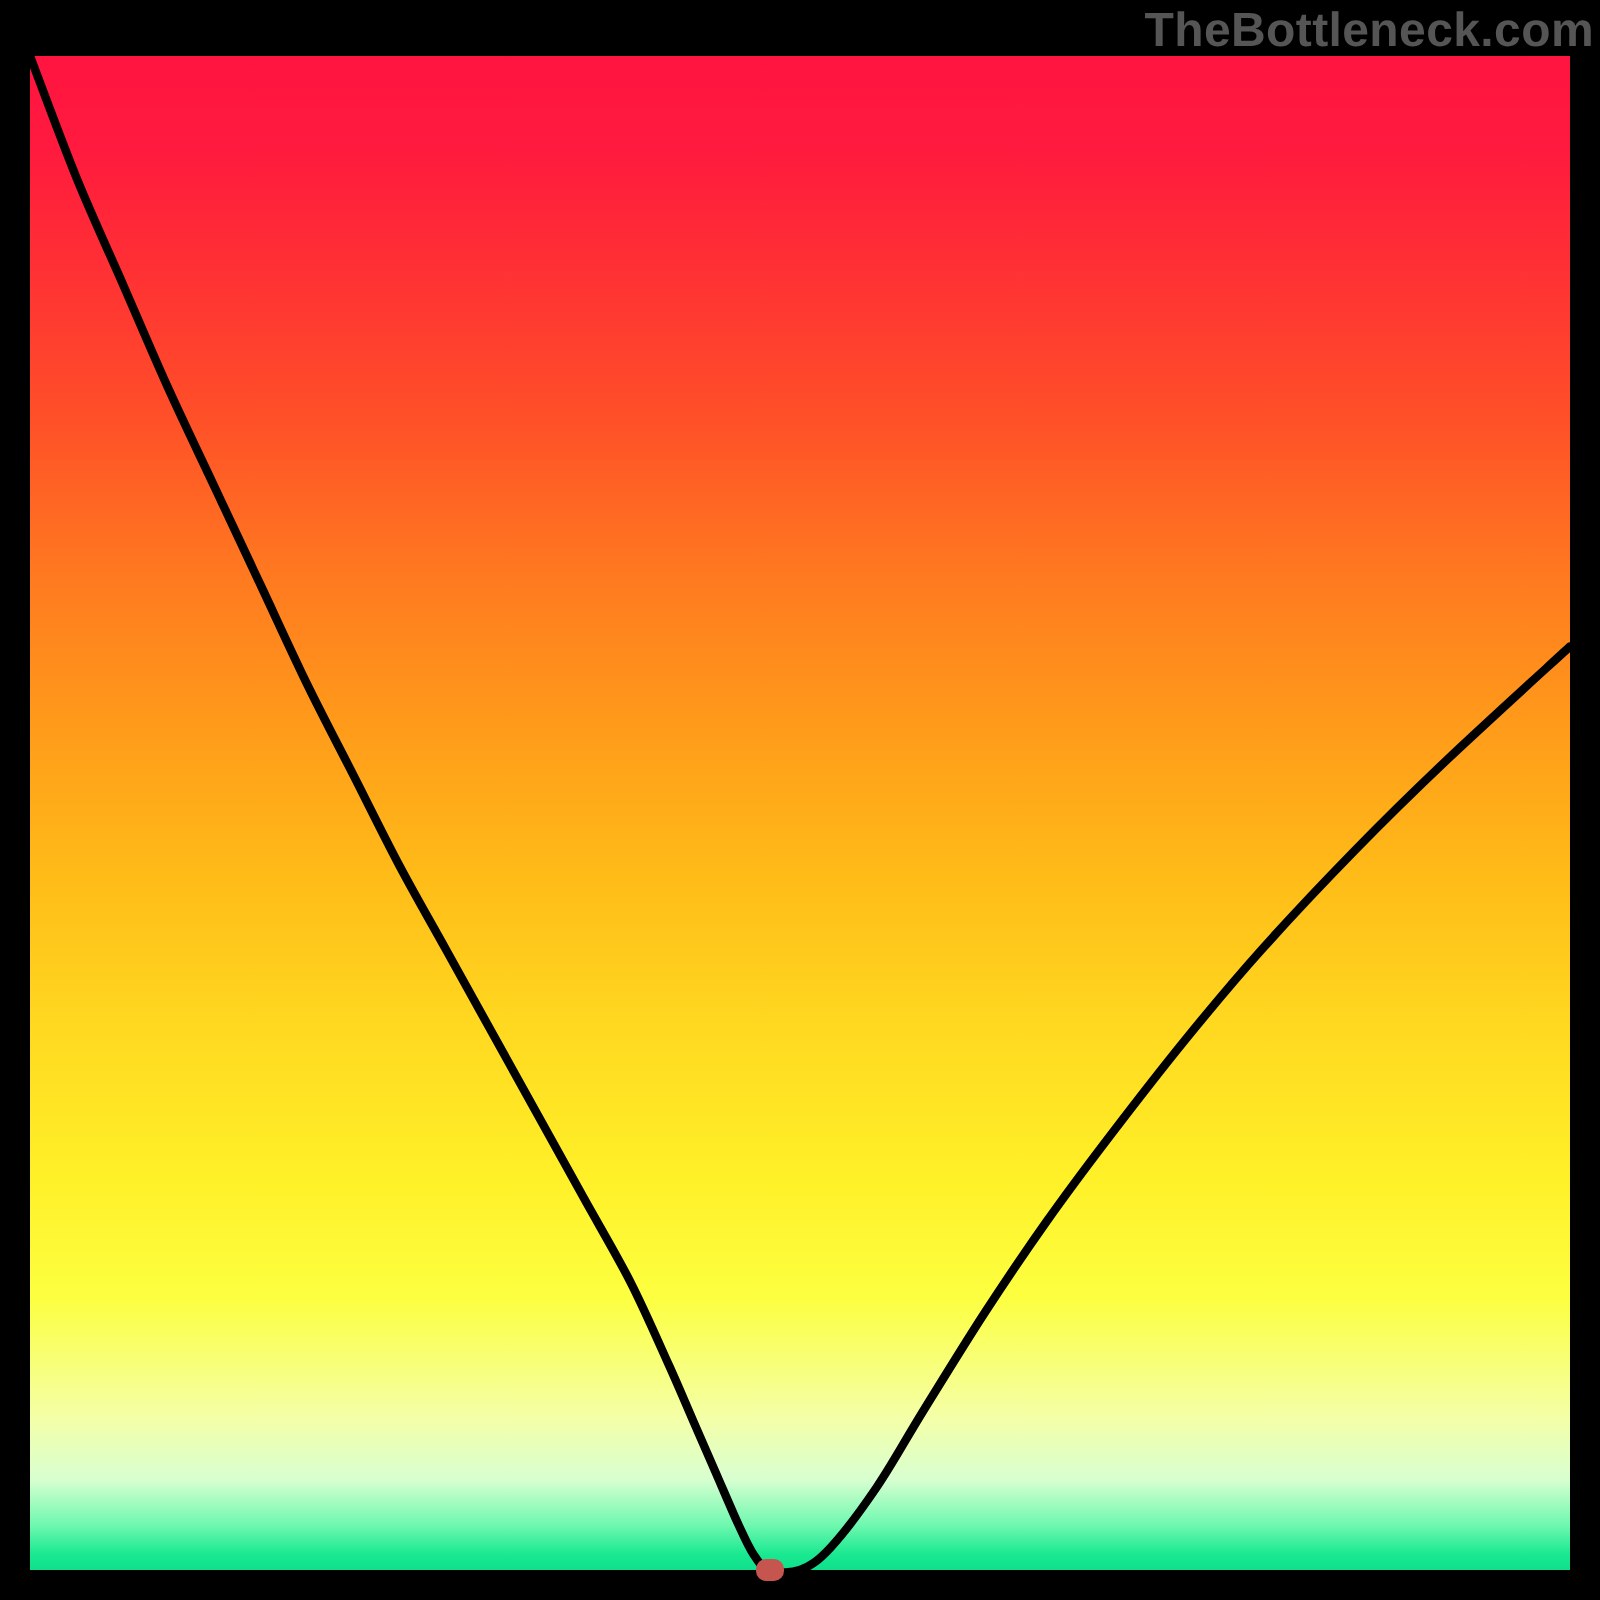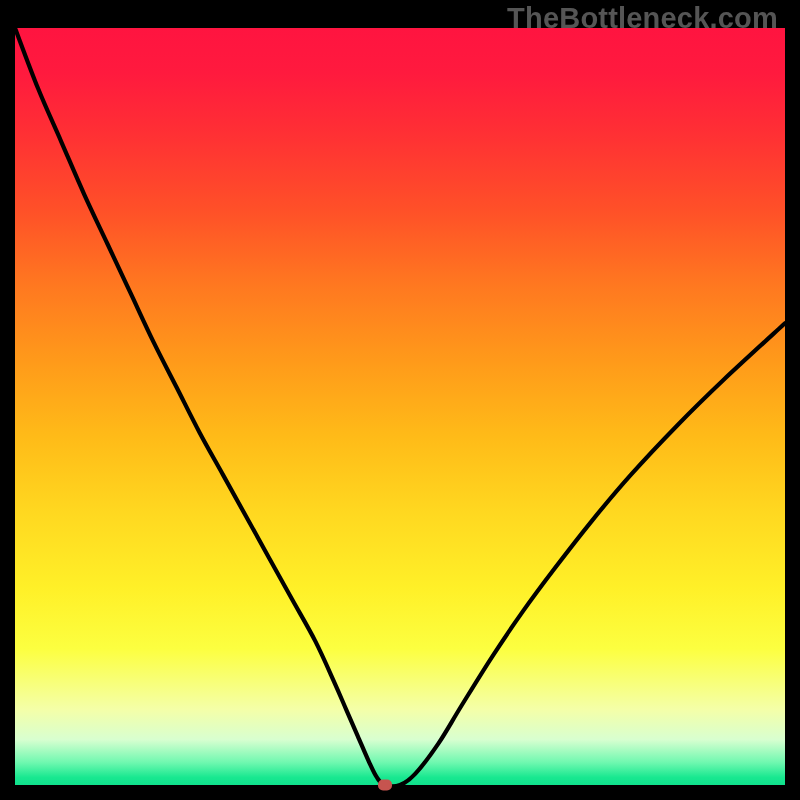--- a/index.html
+++ b/index.html
@@ -13,23 +13,23 @@
   }
   .frame {
     position: relative;
     width: 800px;
     height: 800px;
     background: #000;
   }
   .watermark {
     position: absolute;
     top: 2px;
-    right: 22px;
+    right: 3px;
     color: #555;
-    font-size: 29px;
+    font-size: 24px;
     font-weight: 600;
     letter-spacing: 0.2px;
     z-index: 3;
     user-select: none;
   }
   .plot {
     position: absolute;
     left: 15px;
     top: 28px;
     width: 770px;

